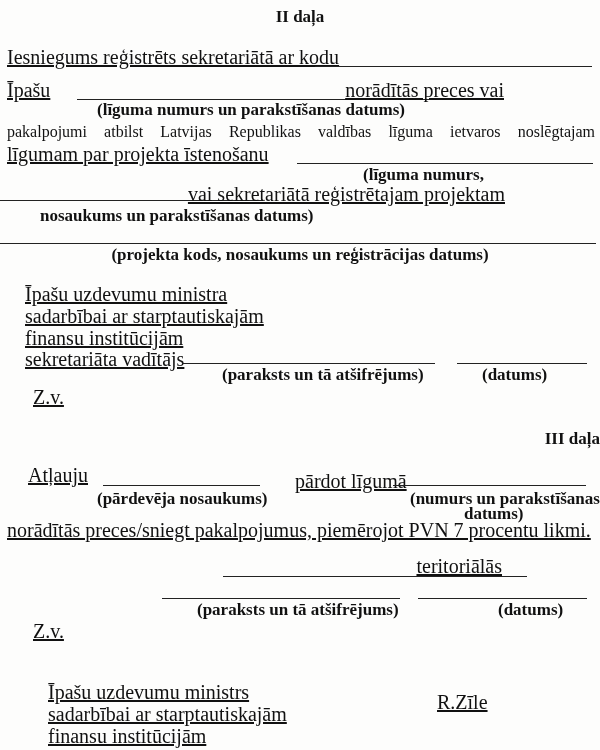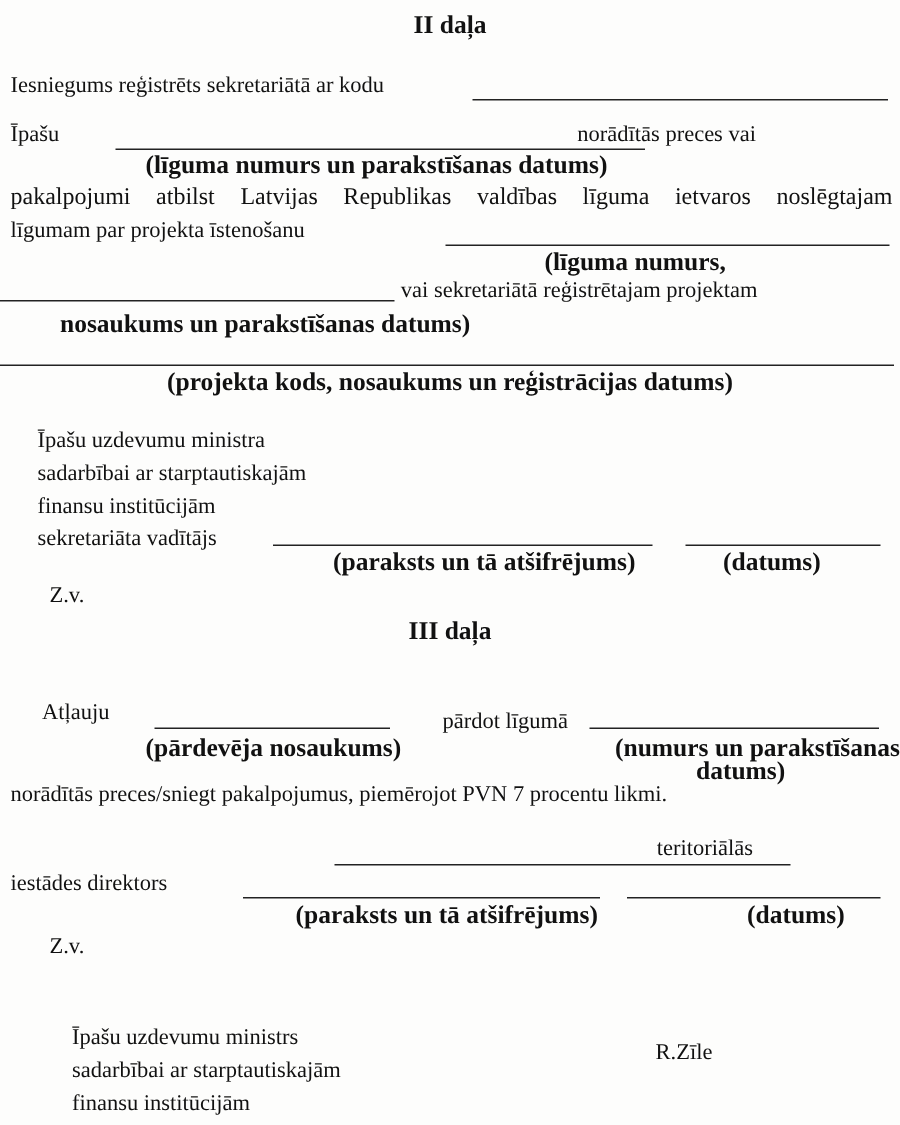--- a/index.html
+++ b/index.html
@@ -4,21 +4,21 @@
 <style>
   html,body{margin:0;padding:0;}
   body{
     width:600px;height:750px;
     background:#fdfdfc;
     font-family:"Liberation Serif","DejaVu Serif",serif;
     color:#111;
     overflow:hidden;
   }
   .page{position:relative;width:508px;height:750px;background:#fdfdfc;}
-  .t{position:absolute;white-space:nowrap;font-size:15px;line-height:17px;}
+  .t{position:absolute;white-space:nowrap;font-size:20px;line-height:17px;text-decoration:underline;}
   .cap{position:absolute;white-space:nowrap;font-size:17px;line-height:14px;font-weight:bold;}
   .title{position:absolute;left:0;width:600px;text-align:center;font-size:17px;font-weight:700;white-space:nowrap;}
   .ln{position:absolute;height:0;border-top:1.8px solid #222;}
   .just{position:absolute;font-size:16px;line-height:19px;text-align:justify;text-align-last:justify;}
   .ctr{text-align:center;white-space:nowrap;}
 </style>
 </head>
 <body>
 
 <div class="page">
@@ -51,37 +51,36 @@
   <span class="t" style="left:25px;top:330px;">finansu institūcijām</span>
   <span class="t" style="left:25px;top:351px;">sekretariāta vadītājs</span>
 
   <div class="ln" style="left:182px;top:363px;width:253px;"></div>
   <div class="ln" style="left:457px;top:363px;width:130px;"></div>
   <span class="cap" style="left:222px;top:368px;">(paraksts un tā atšifrējums)</span>
   <span class="cap" style="left:482px;top:368px;">(datums)</span>
 
   <span class="t" style="left:33px;top:389px;">Z.v.</span>
 
-  <div class="title" style="top:411px;">III daļa</div>
+  <div class="title" style="top:429px;text-align:right;">III daļa</div>
 
   <span class="t" style="left:28px;top:467px;">Atļauju</span>
   <div class="ln" style="left:103px;top:485px;width:157px;"></div>
   <span class="t" style="left:277px;top:473px;margin-left:18px;">pārdot līgumā</span>
   <div class="ln" style="left:393px;top:485px;width:193px;"></div>
 
   <span class="cap" style="left:97px;top:492px;">(pārdevēja nosaukums)</span>
   <span class="cap" style="left:410px;top:492px;">(numurs un parakstīšanas</span>
   <span class="cap" style="left:464px;top:507px;">datums)</span>
 
   <span class="t" style="left:7px;top:522px;">norādītās preces/sniegt pakalpojumus, piemērojot PVN 7 procentu likmi.</span>
 
   <div class="ln" style="left:223px;top:576px;width:304px;"></div>
   <span class="t" style="right:6px;top:558px;">teritoriālās</span>
 
-  <span class="t" style="left:7px;top:581px;">iestādes direktors</span>
   <div class="ln" style="left:162px;top:598px;width:238px;"></div>
   <div class="ln" style="left:418px;top:598px;width:169px;"></div>
   <span class="cap" style="left:197px;top:603px;">(paraksts un tā atšifrējums)</span>
   <span class="cap" style="left:498px;top:603px;">(datums)</span>
 
   <span class="t" style="left:33px;top:623px;">Z.v.</span>
 
   <span class="t" style="left:48px;top:684px;">Īpašu uzdevumu ministrs</span>
   <span class="t" style="left:48px;top:706px;">sadarbībai ar starptautiskajām</span>
   <span class="t" style="left:48px;top:728px;">finansu institūcijām</span>

